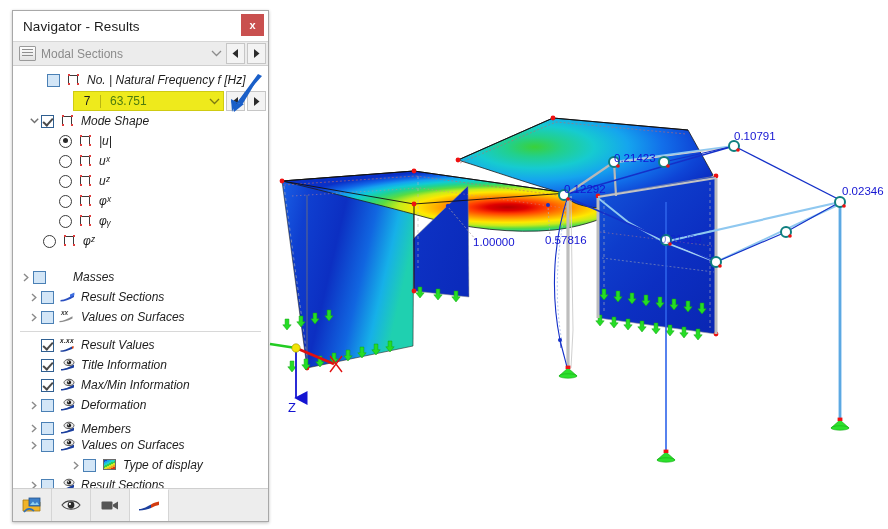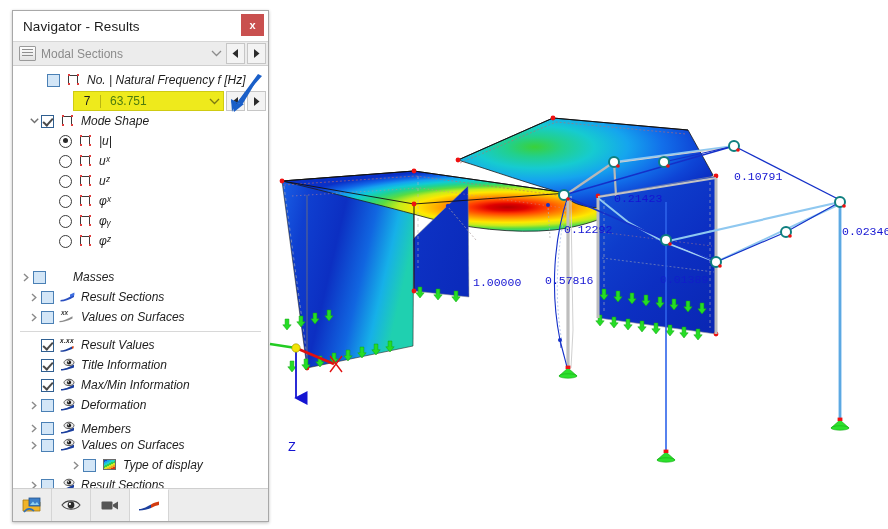--- a/index.html
+++ b/index.html
@@ -158,23 +158,22 @@
   .ntab.filler{flex:1;border-right:none;cursor:default;background:#ededed;}
 
   
   #viewport{
     position:absolute;left:268px;top:0;width:620px;height:529px;
     background:#ffffff;overflow:hidden;
   }
   #viewport svg{display:block;}
   .vlabel{
     position:absolute;color:#1414d2;font-size:11.5px;
-    font-family:Liberation Mono, monospace;white-space:nowrap;
+    font-family:Liberation Sans, sans-serif;white-space:nowrap;
     pointer-events:none;
-    margin-top:40px;
   }
   .vlabel.axis{font-size:13px;}
   
   #anno-arrow{position:absolute;left:222px;top:72px;pointer-events:none;}
 </style>
 </head>
 <body>
 
 <div id="root">
 
@@ -515,21 +514,21 @@
           <div class="row" style="padding-left: 46px;">
             <span class="rb"></span>
             <span class="ic ic-frame"></span>
             <span class="lbl">φˣ</span>
           </div>
           <div class="row" style="padding-left: 46px;">
             <span class="rb"></span>
             <span class="ic ic-frame"></span>
             <span class="lbl">φᵧ</span>
           </div>
-          <div class="row" style="padding-left: 46px;">
+          <div class="row" style="padding-left: 30px;">
             <span class="rb"></span>
             <span class="ic ic-frame"></span>
             <span class="lbl">φᶻ</span>
           </div>
         </div>
 
       <div id="upper-items">
           <div class="row" style="padding-left: 6px; margin-top: 16px;">
             <span class="exp">
               <svg width="6" height="9">

